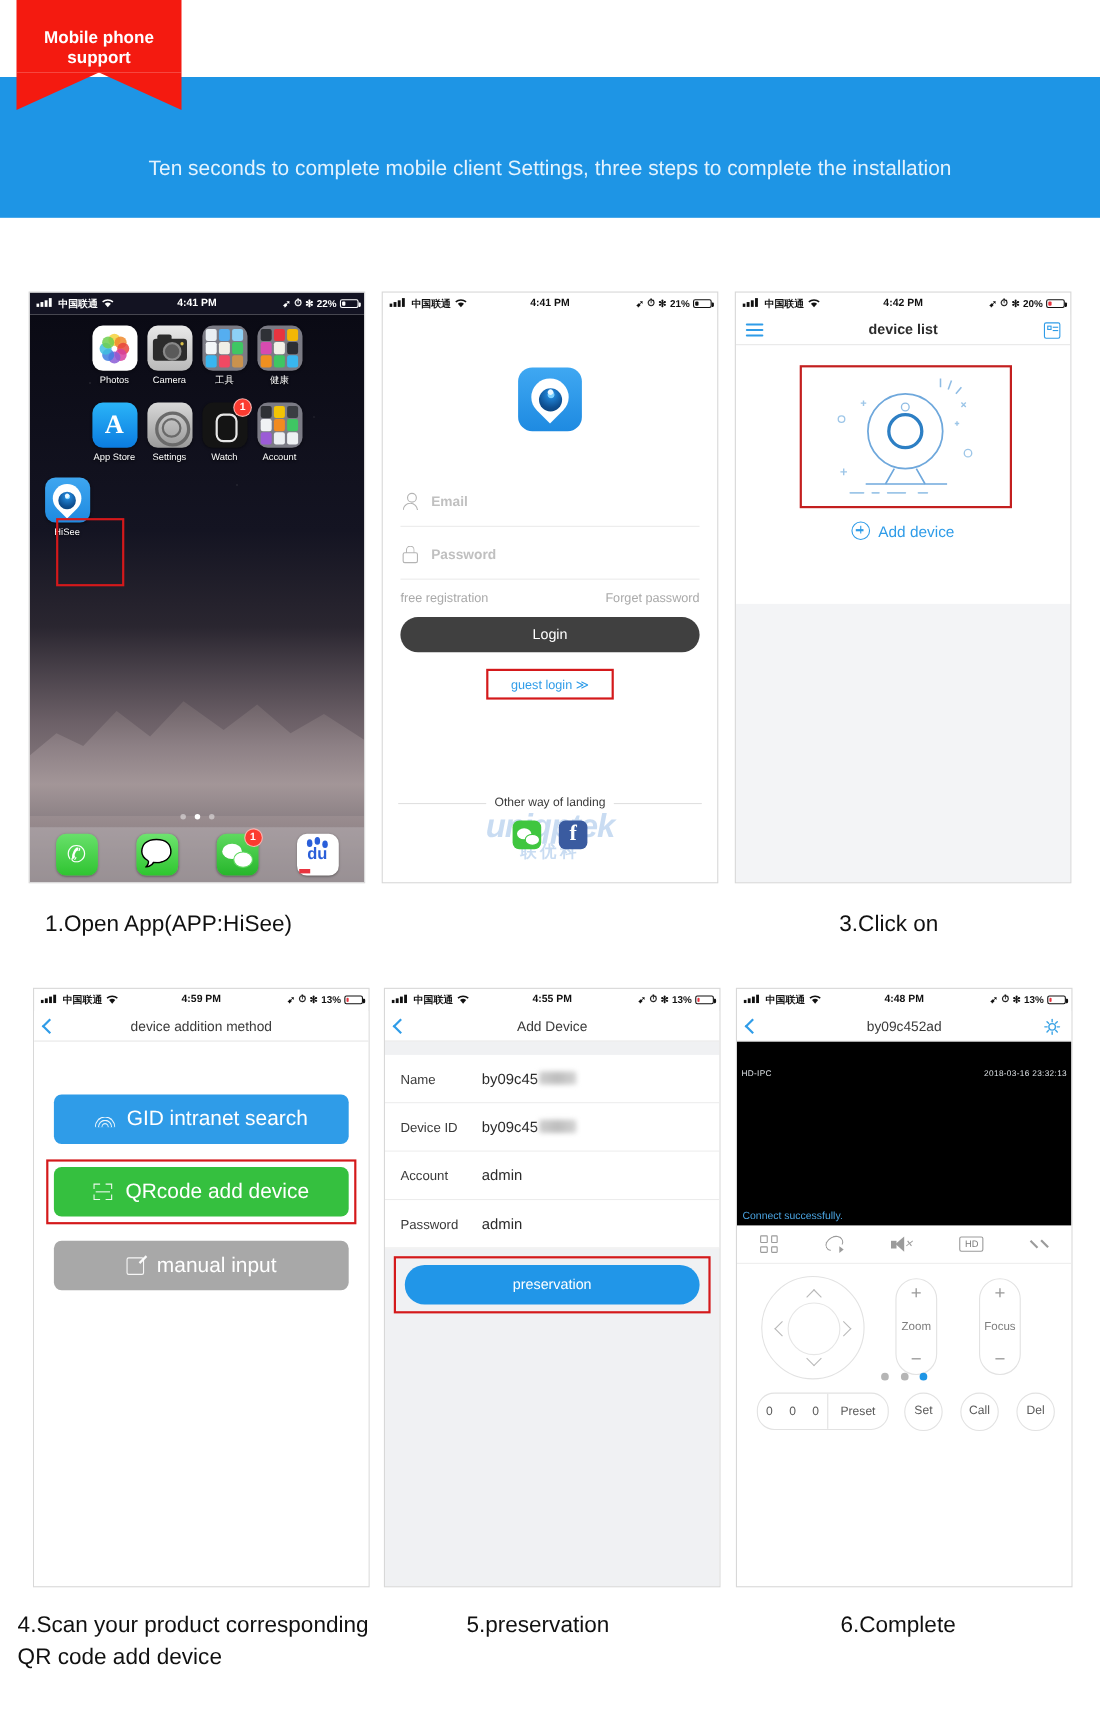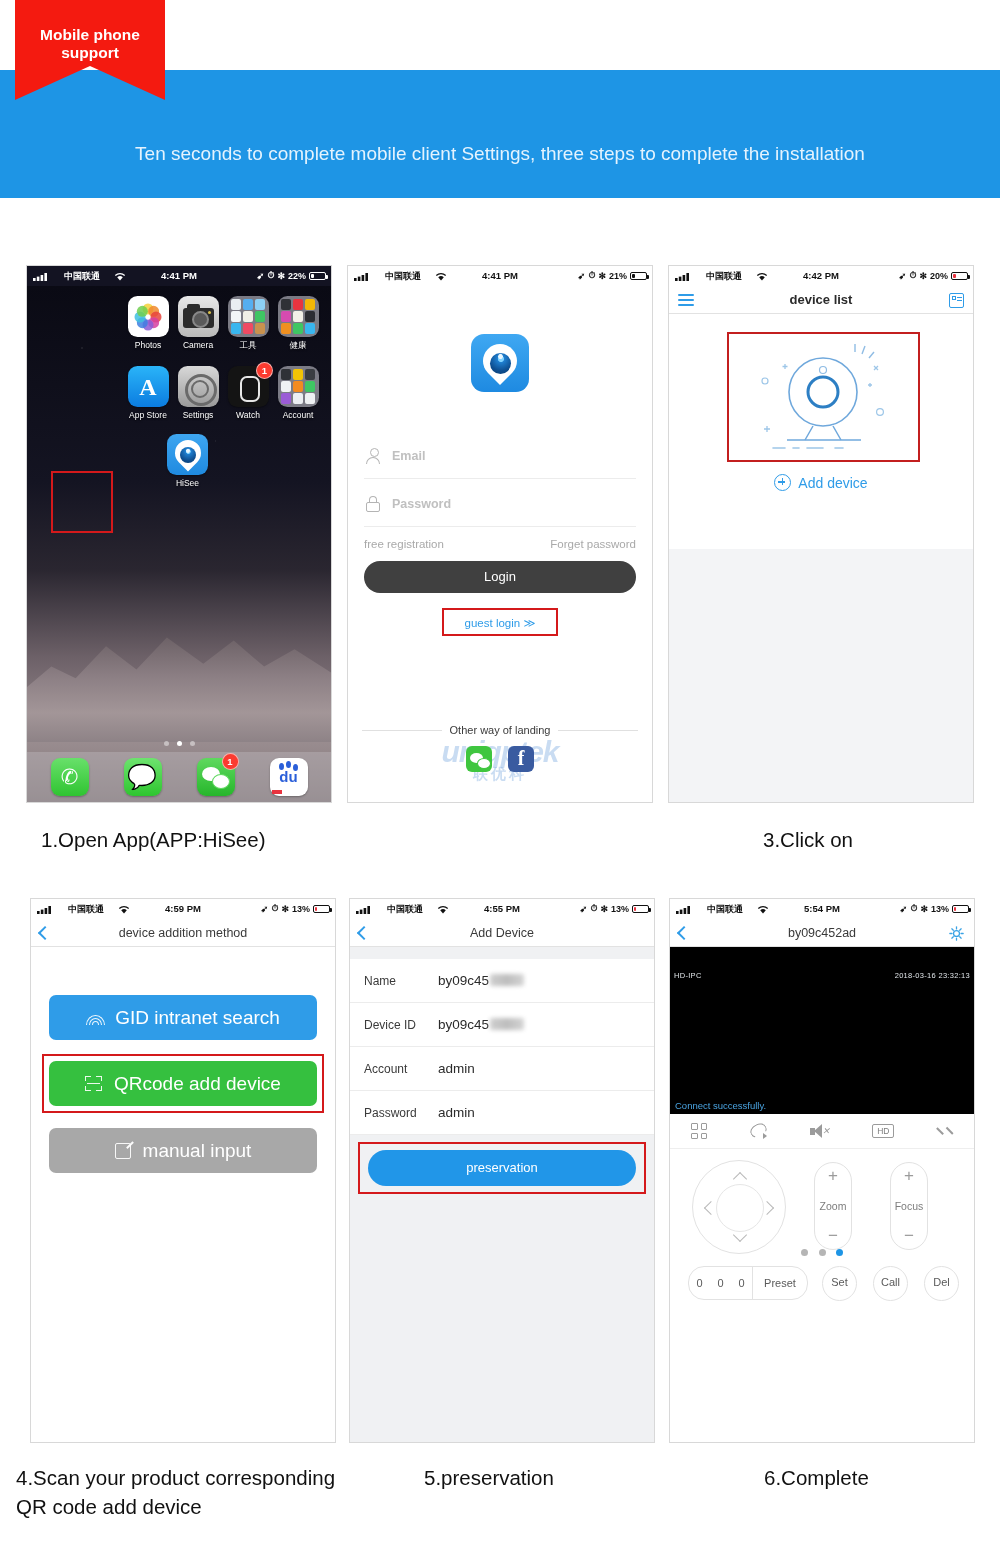--- a/index.html
+++ b/index.html
@@ -51,21 +51,21 @@
     box-sizing:border-box;
     overflow:hidden;
   }
 
   
   .statusbar{
     position:relative;height:20px;width:100%;
     font-size:9.5px;color:#111;box-sizing:border-box;
   }
   .statusbar.dark{color:#fff;}
-  .sb-left{position:absolute;left:6px;top:4px;display:flex;align-items:flex-end;gap:14px;}
+  .sb-left{position:absolute;left:6px;top:4px;display:flex;align-items:center;gap:3px;}
   .sb-center{position:absolute;left:0;top:4px;width:100%;text-align:center;font-weight:bold;font-size:9.5px;}
   .sb-right{position:absolute;right:5px;top:4px;display:flex;align-items:center;gap:3px;font-size:9px;font-weight:bold;}
   .bars{display:inline-block;}
   .carrier{font-size:9px;font-weight:bold;}
   .batt{
     display:inline-block;width:17px;height:8px;border:1px solid currentColor;
     border-radius:2px;position:relative;box-sizing:border-box;
   }
   .batt:after{
     content:"";position:absolute;right:-3px;top:2px;width:2px;height:4px;
@@ -83,21 +83,21 @@
       linear-gradient(180deg,#0a0a14 0%,#141422 38%,#2a2630 55%,#6d6168 72%,#9a8d90 88%,#7d7275 100%);
     overflow:hidden;
   }
   .mountain{
     position:absolute;left:0;right:0;bottom:60px;height:145px;
     background:linear-gradient(180deg,#4a4148 0%,#6a5f64 25%,#8d8085 55%,#a49799 80%,#8d8286 100%);
     clip-path:polygon(0% 62%,8% 48%,16% 56%,26% 34%,36% 50%,46% 28%,58% 46%,68% 30%,78% 48%,88% 36%,100% 52%,100% 100%,0% 100%);
     opacity:.95;
   }
   .icons-grid{position:absolute;left:0;top:10px;width:100%;}
-  .irow{display:flex;justify-content:flex-end;padding:0 8px;margin-bottom:8px;}
+  .irow{display:flex;justify-content:center;padding:0 8px;margin-bottom:8px;}
   .icell{width:50px;text-align:center;position:relative;}
   .appicon{
     width:41px;height:41px;border-radius:9.5px;margin:0 auto;position:relative;
     box-shadow:0 1px 2px rgba(0,0,0,.35);overflow:hidden;
   }
   .applabel{color:#fff;font-size:8.5px;margin-top:3px;text-shadow:0 1px 2px rgba(0,0,0,.8);white-space:nowrap;}
   .badge{
     position:absolute;right:0px;top:-4px;width:15px;height:15px;border-radius:50%;
     background:#fb3b30;color:#fff;font-size:9.5px;font-weight:bold;line-height:15px;
     text-align:center;border:1px solid rgba(255,255,255,.6);z-index:3;
@@ -510,21 +510,21 @@
                     <i style="background:#3fc663"></i>
                   <i style="background:#9b5cd6"></i>
                     <i style="background:#eceff2"></i>
                     <i style="background:#eef1f3"></i>
                 </div>
               </div>
               <div class="applabel">Account</div>
             </div>
           </div>
 
-          <div class="irow" style="margin-top:14px;justify-content:center;padding-left:25px;">
+          <div class="irow" style="margin-top:14px;justify-content:flex-start;padding-left:9px;">
             <div class="icell">
               <div class="appicon ic-hisee">
                 <i class="pin"></i>
                   <i class="pin-eye"></i>
               </div>
               <div class="applabel">HiSee</div>
             </div>
           </div>
         </div>
         <div class="hisee-hl" style="left:24px;top:185px;width:62px;height:62px;"></div>
@@ -889,21 +889,21 @@
               </svg>
           </span>
           <span class="carrier">中国联通</span>
           <span>
             <svg width="12" height="9" viewBox="0 0 12 9">
                 <path d="M6 8.4 L3.2 5.2 a4.4 4.4 0 0 1 5.6 0 Z" fill="#111"></path>
                 <path d="M1.3 3.4 a7.2 7.2 0 0 1 9.4 0" stroke="#111" stroke-width="1.3" fill="none"></path>
               </svg>
           </span>
         </div>
-        <div class="sb-center">5:54 PM</div>
+        <div class="sb-center">4:48 PM</div>
         <div class="sb-right">
           <span>➹</span>
           <span>⏱</span>
           <span>✻</span>
           <span>13%</span>
           <span class="batt">
               <i style="width:2px;background:#e8343f;"></i>
             </span>
         </div>
       </div>

